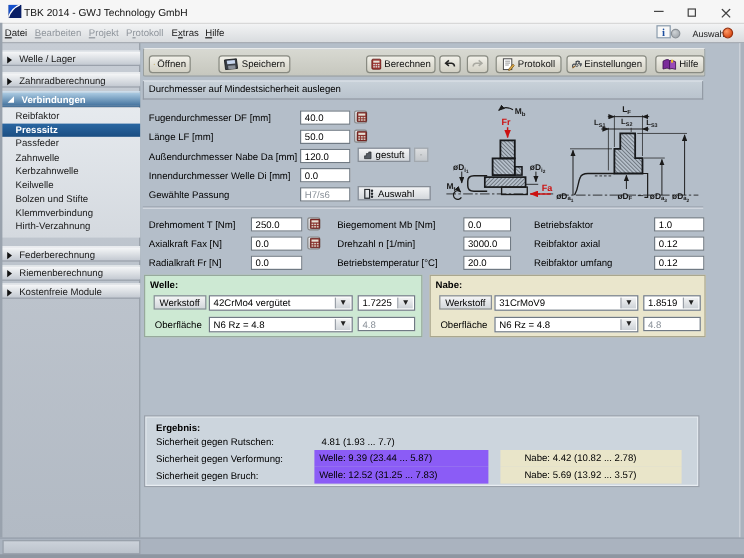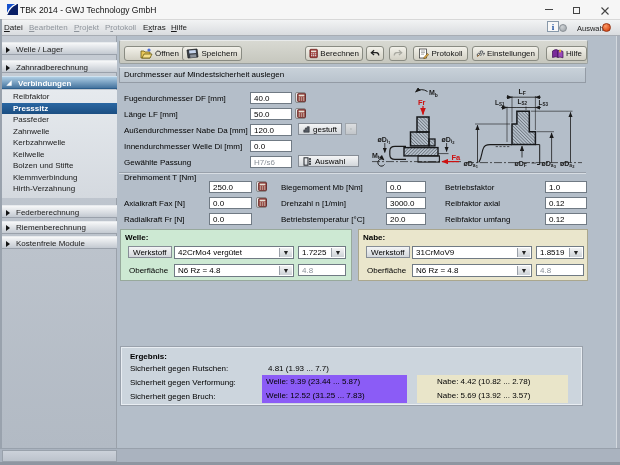--- a/index.html
+++ b/index.html
@@ -112,21 +112,21 @@
   <div class="abs sitem" style="top:124px;">Bolzen und Stifte</div>
   <div class="abs sitem" style="top:135.5px;">Klemmverbindung</div>
   <div class="abs sitem" style="top:147px;">Hirth-Verzahnung</div>
   <div class="abs shead" style="top:169px;"><span class="sheadarrow"></span>Federberechnung</div>
   <div class="abs shead" style="top:184.5px;"><span class="sheadarrow"></span>Riemenberechnung</div>
   <div class="abs shead" style="top:200px;"><span class="sheadarrow"></span>Kostenfreie Module</div>
 </div>
 
 <div class="abs" id="mainarea">
   <div class="abs" id="toolbar">
-    <div class="abs tbtn" style="left:4px; width:71px;"><svg width="13" height="11" viewBox="0 0 13 11">
+    <div class="abs tbtn" style="left:4px; width:35px;"><svg width="13" height="11" viewBox="0 0 13 11">
           <path d="M1 3 L1 10 L10 10 L10 4 L5 4 L4 3 Z" fill="#e8c75a" stroke="#6b5a10" stroke-width="0.8"></path>
           <path d="M2 10 L4 6 L12 6 L10 10 Z" fill="#f5e08a" stroke="#6b5a10" stroke-width="0.8"></path>
           <circle cx="9" cy="2" r="1.6" fill="#4f6fd8"></circle>
         </svg>Öffnen</div>
     <div class="abs tbtn" style="left:62px; width:60px;"><svg width="13" height="11" viewBox="0 0 13 11">
           <path d="M1 2 L11 1 L12 9 L2 10 Z" fill="#3a3f46" stroke="#15181c" stroke-width="0.7"></path>
           <path d="M3 2.6 L9.6 2 L10 5 L3.4 5.6 Z" fill="#c8d6ee"></path>
           <path d="M4 6.8 L10 6.3 L10.4 9.2 L4.4 9.7 Z" fill="#8a9099"></path>
         </svg>Speichern</div>
     <div class="abs tbtn" style="left:185px; width:58px;"><svg width="11" height="11" viewBox="0 0 11 11">
@@ -302,21 +302,21 @@
 
       <line x1="211" y1="31.2" x2="252.5" y2="31.2" stroke="#1a1a1a" stroke-width="0.6"></line>
       <line x1="250.5" y1="82.6" x2="250.5" y2="32.4" stroke="#1a1a1a" stroke-width="0.8" marker-end="url(#ah)"></line>
       <text x="240" y="85.5" font-size="7" font-weight="bold" fill="#1a1a1a">øD<tspan font-size="5" dy="1.5">a</tspan><tspan font-size="4" dy="1">2</tspan></text>
 
       <line x1="146" y1="82.6" x2="262" y2="82.6" stroke="#1a1a1a" stroke-width="0.7" stroke-dasharray="8 2 2 2"></line>
     </svg>
 
     <div class="abs" id="sep1"></div>
 
-    <div class="abs lbl" style="left:5px; top:107px;">Drehmoment T [Nm]</div>
+    <div class="abs lbl" style="left:5px; top:117px;">Drehmoment T [Nm]</div>
     <div class="abs inp" style="left:90px; top:115px; width:43px;">250.0</div>
     <div class="abs calcbtn" style="left:137px; top:115px;"><svg width="9" height="9" viewBox="0 0 9 9" style="margin:0 0 0 0.5px;">
           <rect x="0.5" y="0.5" width="8" height="8" rx="1" fill="#8a312c" stroke="#551210" stroke-width="0.6"></rect>
           <rect x="1.6" y="1.6" width="5.8" height="1.8" fill="#e5e1d5"></rect>
           <rect x="1.6" y="4.4" width="1.5" height="1.2" fill="#d8d4c8"></rect>
           <rect x="3.8" y="4.4" width="1.5" height="1.2" fill="#d8d4c8"></rect>
           <rect x="6" y="4.4" width="1.5" height="1.2" fill="#d8d4c8"></rect>
           <rect x="1.6" y="6.4" width="1.5" height="1.2" fill="#d8d4c8"></rect>
           <rect x="3.8" y="6.4" width="1.5" height="1.2" fill="#d8d4c8"></rect>
           <rect x="6" y="6.4" width="1.5" height="1.2" fill="#d8d4c8"></rect>

